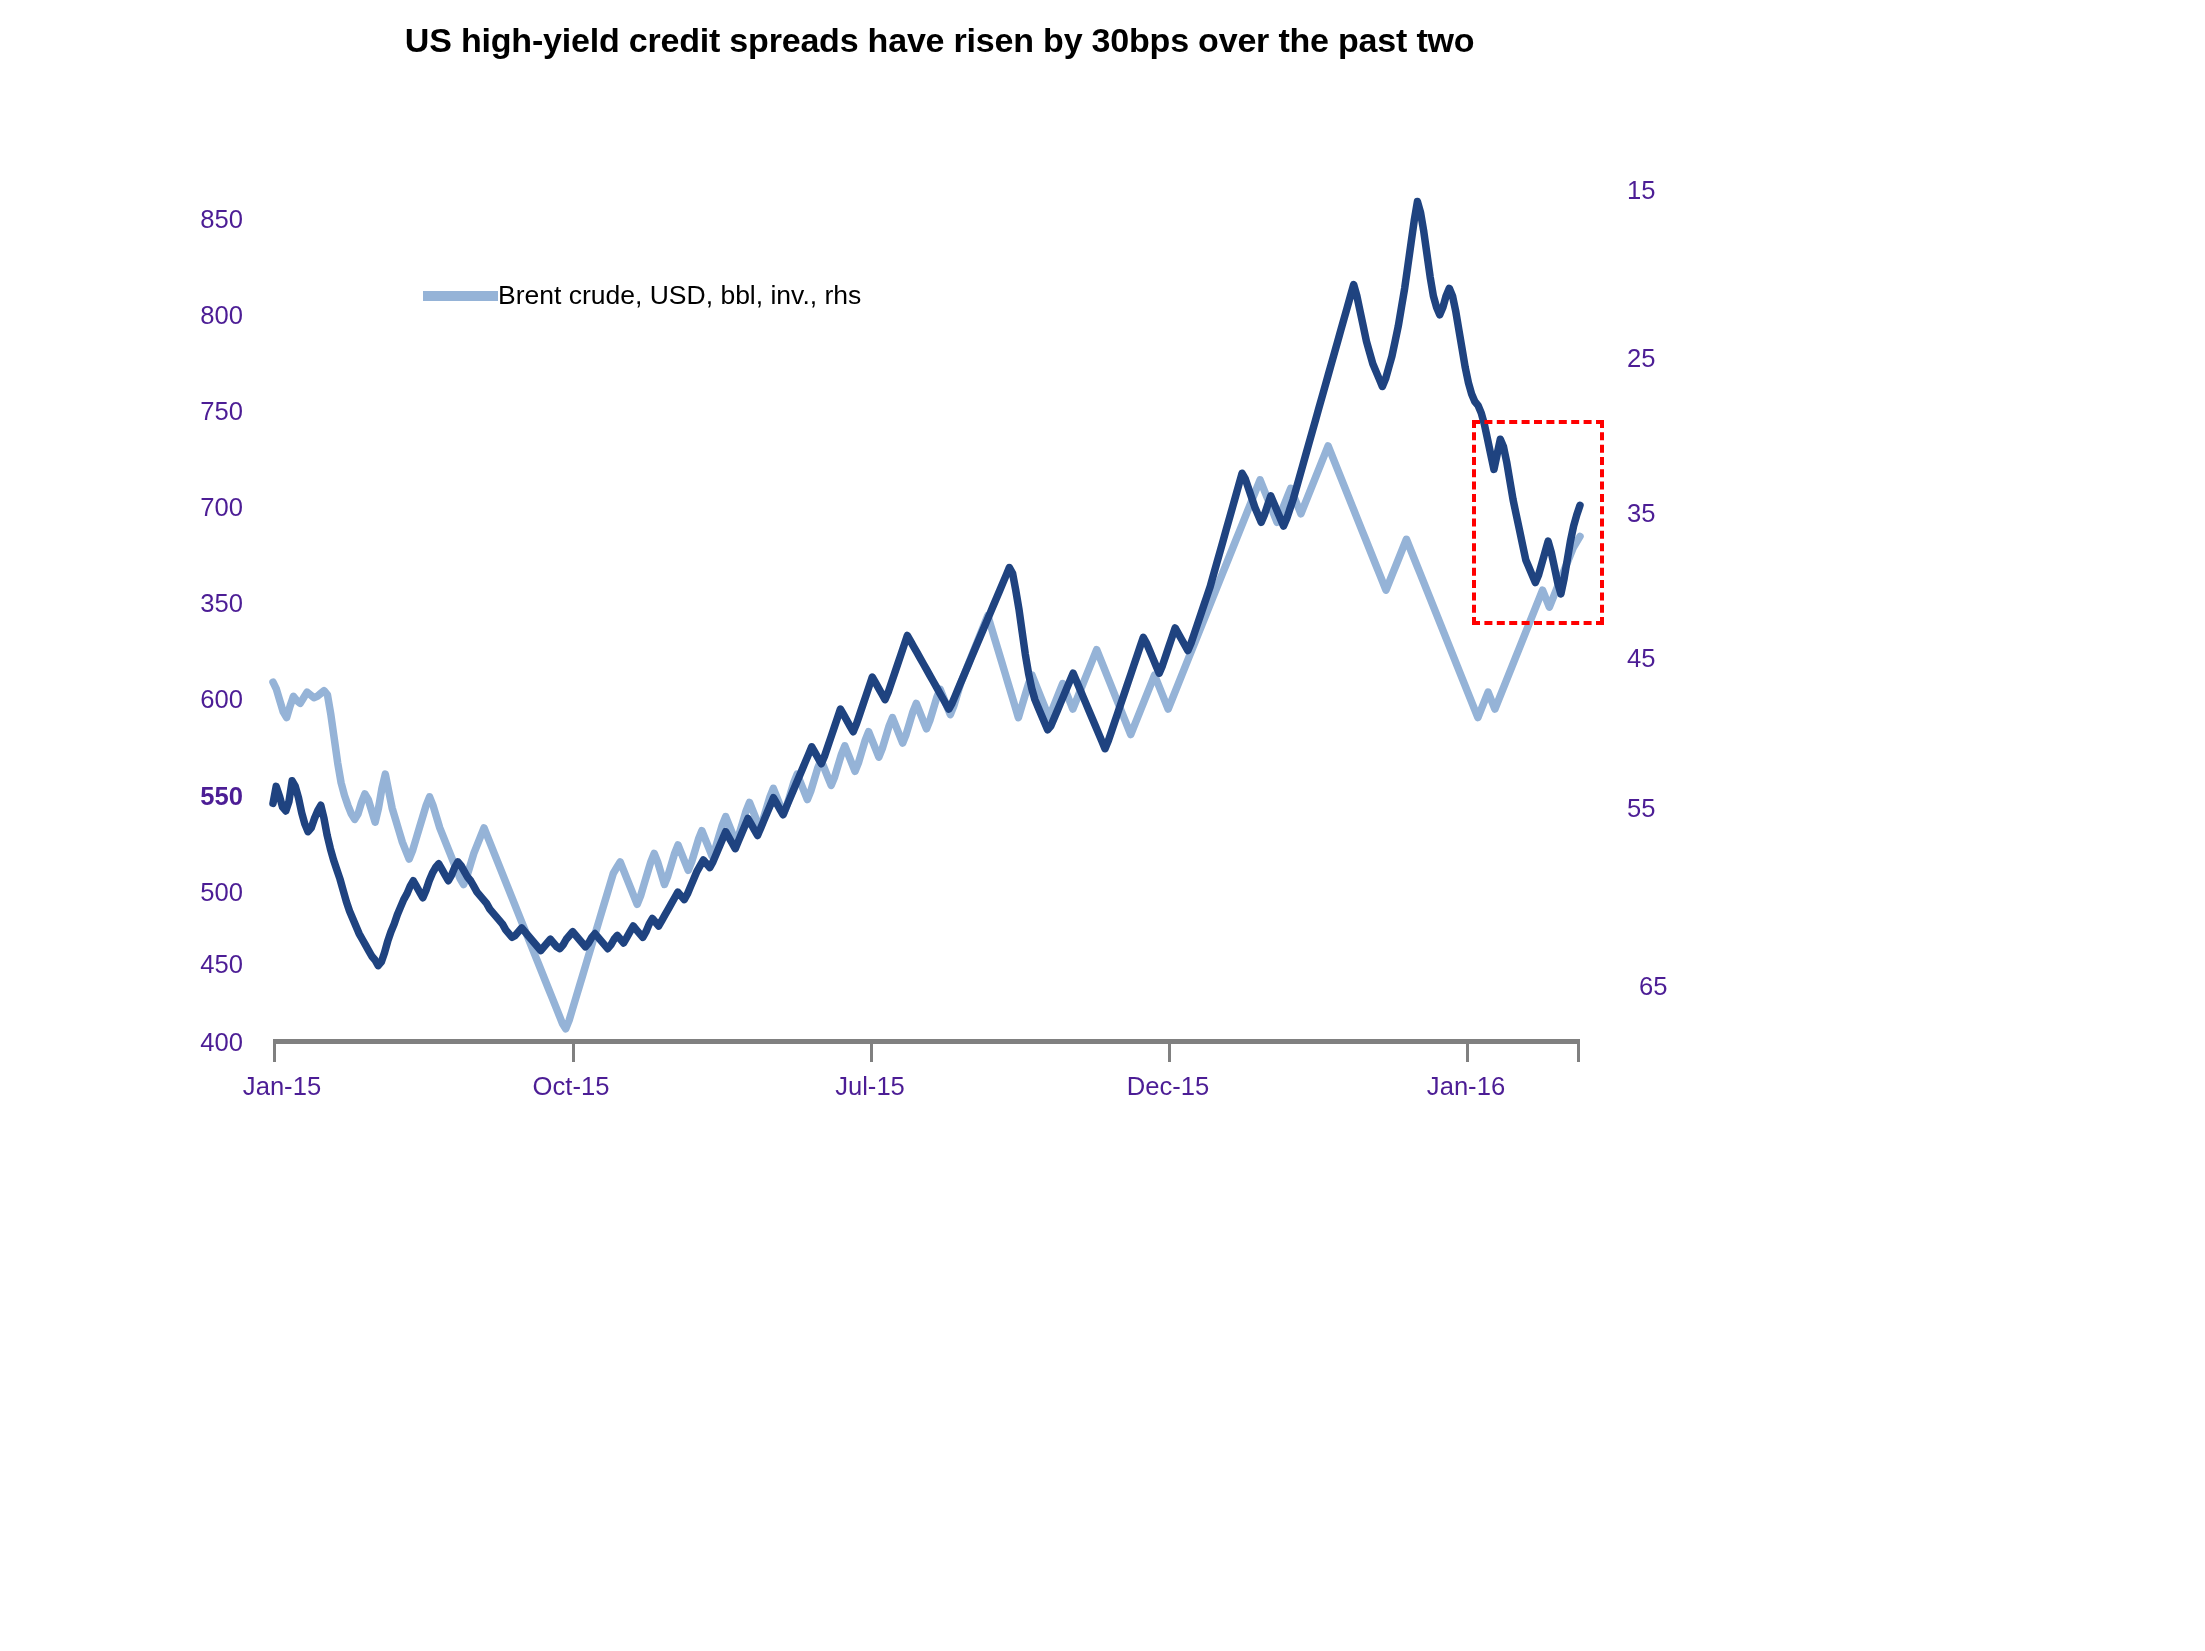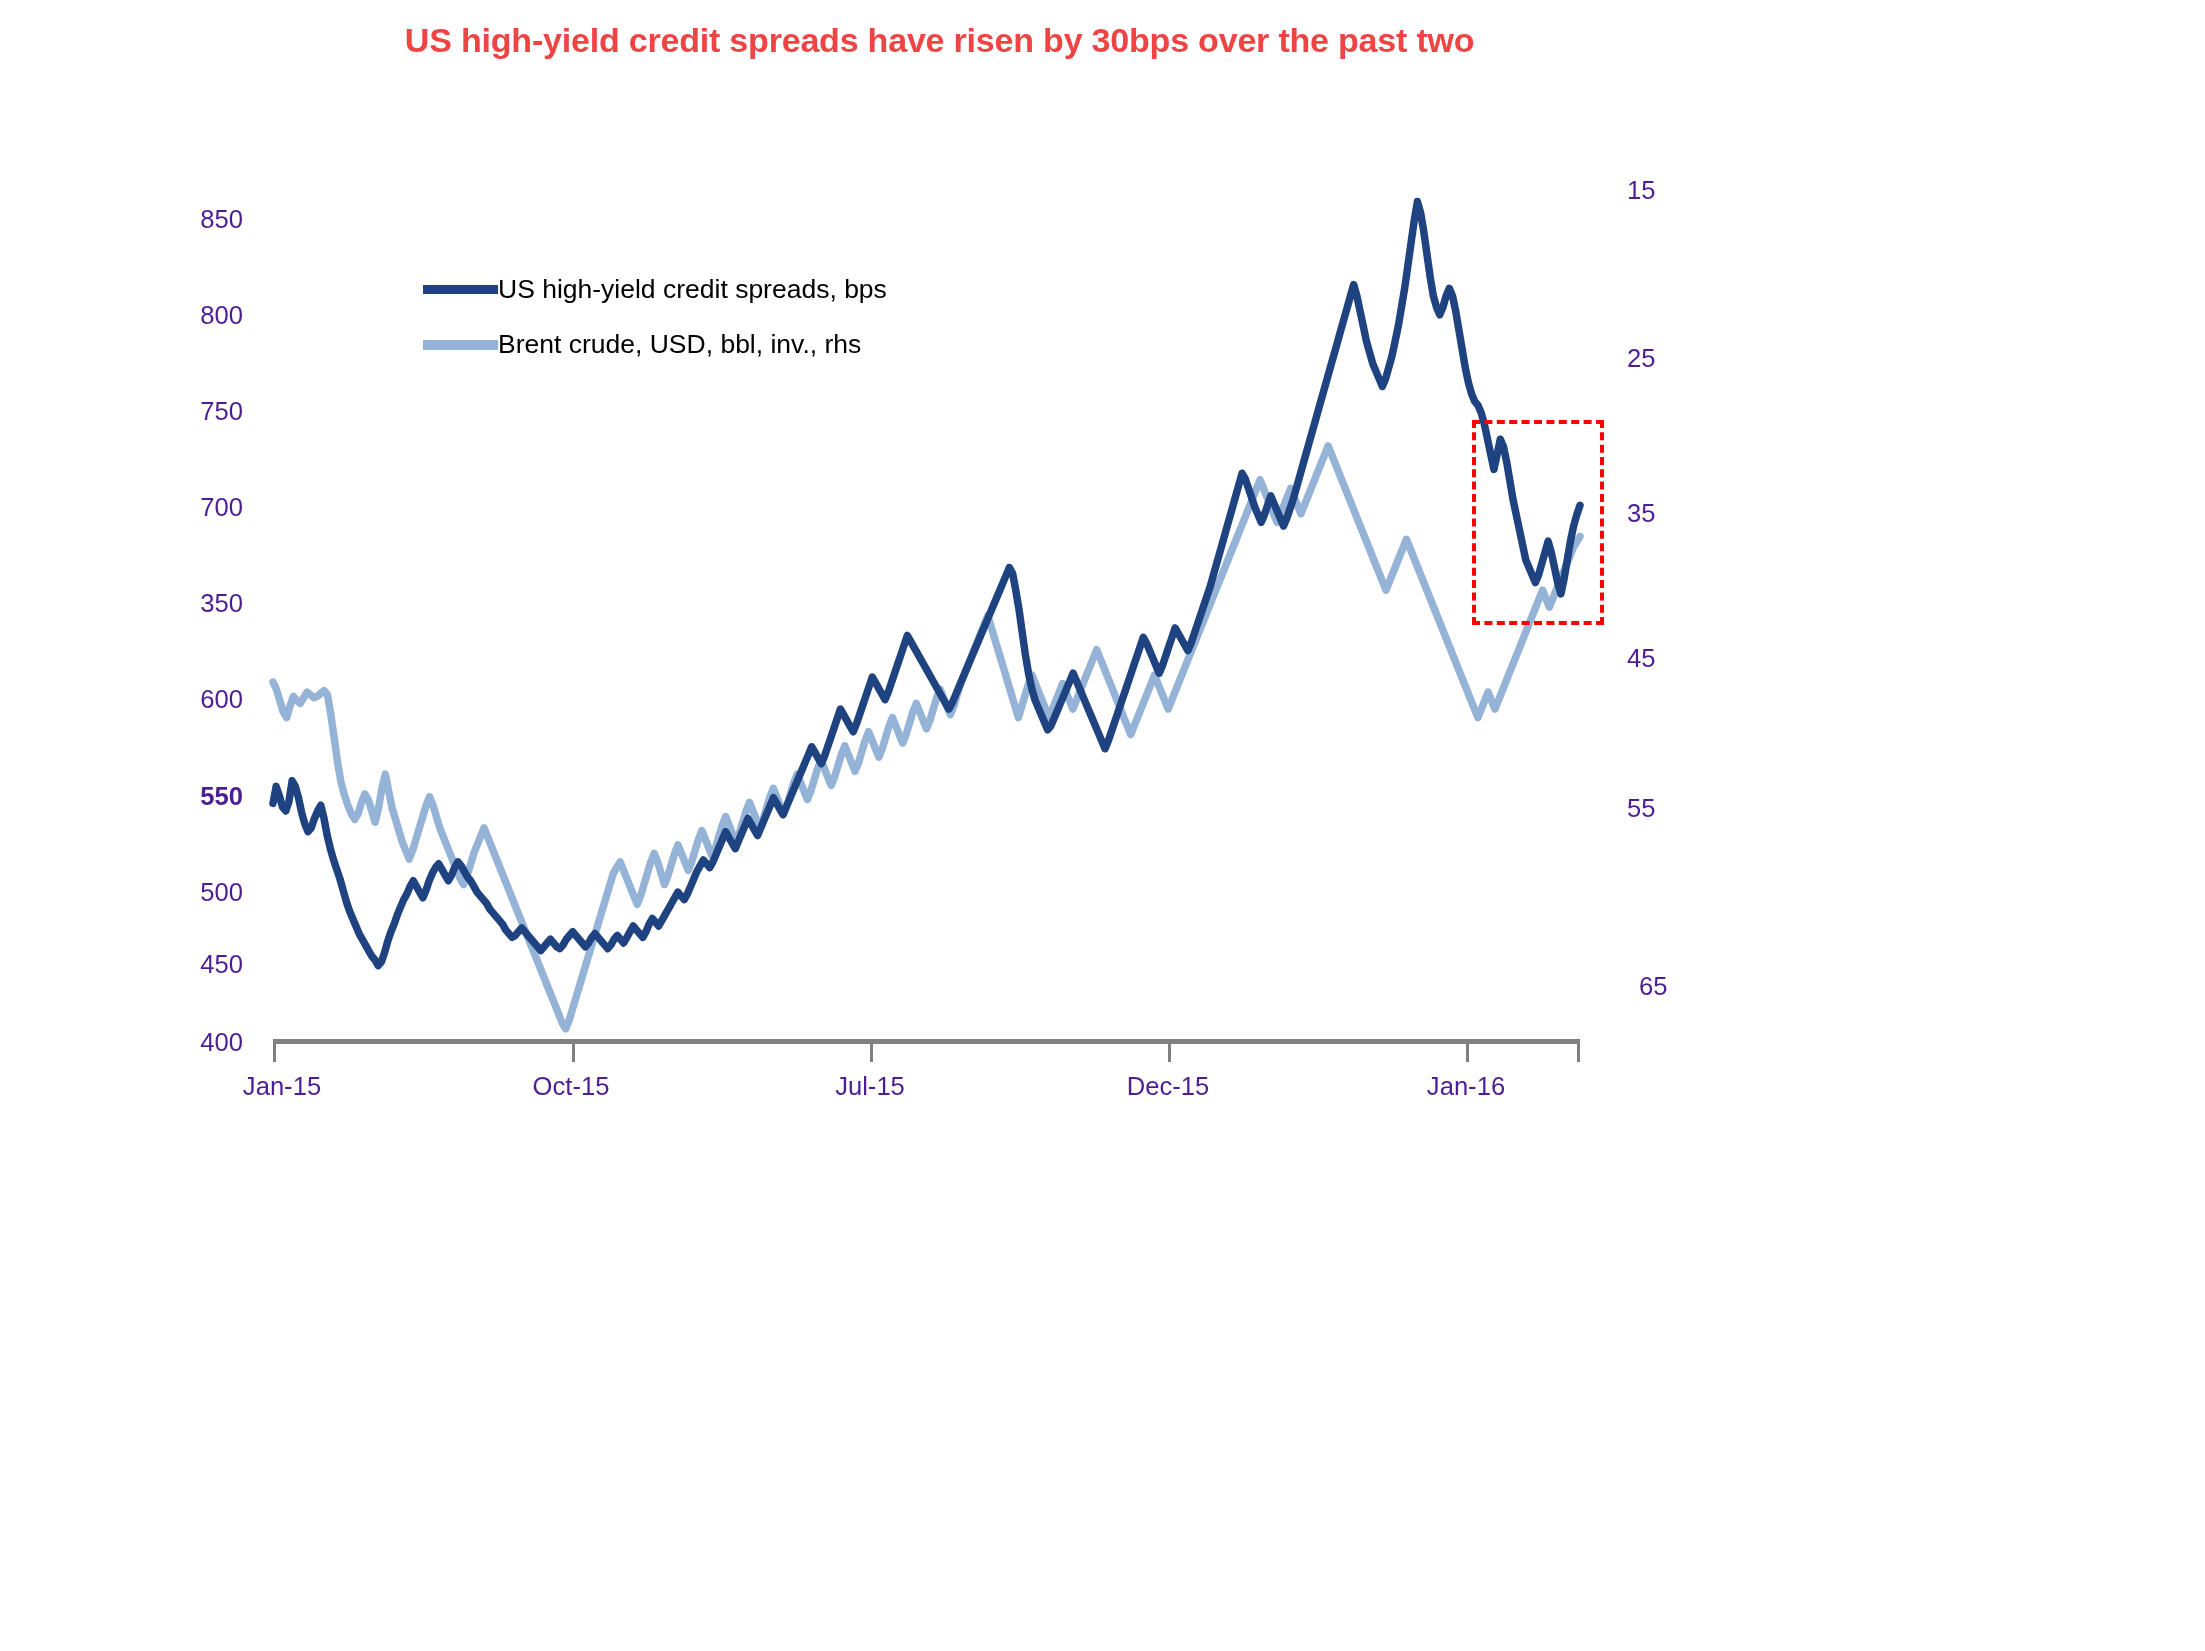--- a/index.html
+++ b/index.html
@@ -24,21 +24,21 @@
 
   
   .title-block {
     position: absolute;
     left: 17.6px;
     top: 17.6px;
     width: 1844px;
     text-align: center;
     font-size: 34px;
     font-weight: bold;
-    color: #ef4444;
+    color: #000000;
     line-height: 1.30;
     letter-spacing: -0.2px;
   }
   .title-line { display: block; white-space: nowrap; }
   .title-line-1 { text-align: center; }
   .title-line-2 { text-align: center; }
 
   
   .plot-area {
     position: absolute;
@@ -156,24 +156,20 @@
   <div class="xtick" style="left:1466px;"></div>
   <div class="xtick" style="left:1577px;"></div>
 
   <div class="axis-label xlab" style="left:194px; top:1072px;">Jan-15</div>
   <div class="axis-label xlab" style="left:483px; top:1072px;">Oct-15</div>
   <div class="axis-label xlab" style="left:782px; top:1072px;">Jul-15</div>
   <div class="axis-label xlab" style="left:1080px; top:1072px;">Dec-15</div>
   <div class="axis-label xlab" style="left:1378px; top:1072px;">Jan-16</div>
 
   <div class="legend">
-    <div class="legend-row">
-      <span class="legend-swatch navy"></span>
-      <span class="legend-text">US high-yield credit spreads, bps</span>
-    </div>
     <div class="legend-row" style="margin-top:6.2px;">
       <span class="legend-swatch lblue"></span>
       <span class="legend-text">Brent crude, USD, bbl, inv., rhs</span>
     </div>
   </div>
 
 </div>
 
 
 </body></html>

